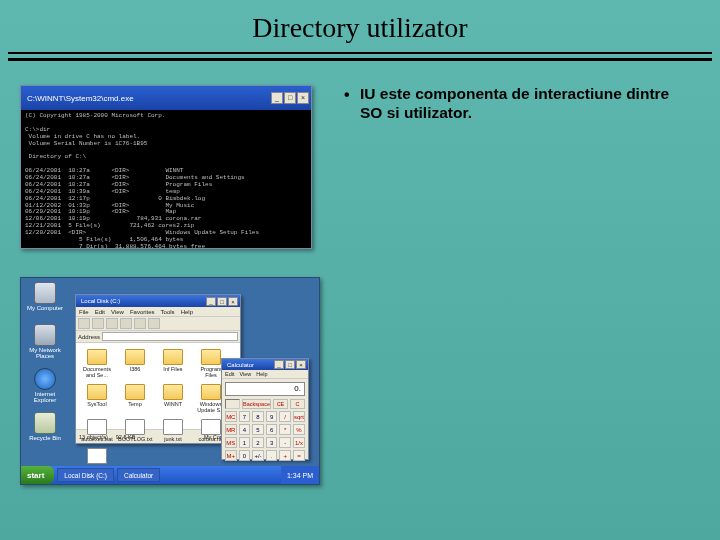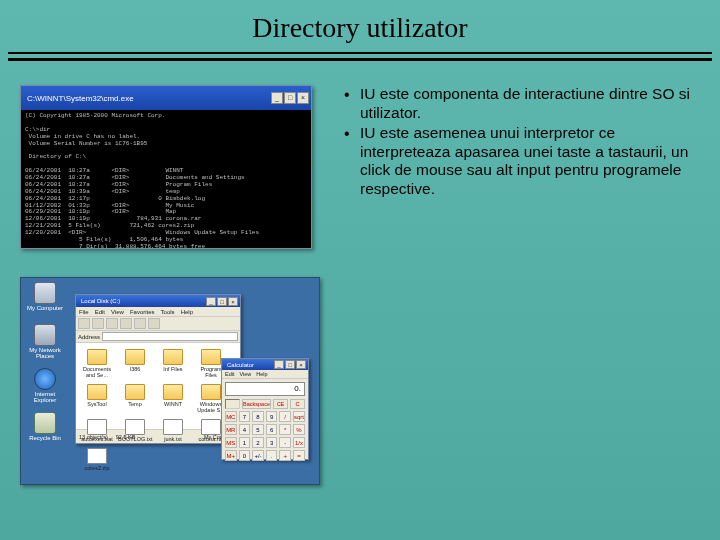--- a/index.html
+++ b/index.html
@@ -36,20 +36,21 @@
   }
   .left-col {
     width: 300px;
     display: flex;
     flex-direction: column;
     gap: 28px;
   }
   .right-col {
     flex: 1;
     padding-right: 8px;
+    font-weight: bold;
   }
   .bullets {
     list-style: none;
     font-size: 15.5px;
     line-height: 1.2;
     color: #000;
   }
   .bullets li {
     position: relative;
     padding-left: 20px;
@@ -435,23 +436,28 @@
             <div class="cb op">1/x</div>
             <div class="cb mem">M+</div>
             <div class="cb num">0</div>
             <div class="cb num">+/-</div>
             <div class="cb num">.</div>
             <div class="cb op">+</div>
             <div class="cb op">=</div>
           </div>
       </div>
 
+      <div class="taskbar">
+        <div class="start">start</div>
+        <div class="titem">Local Disk (C:)</div>
+        <div class="titem">Calculator</div>
+        <div class="tray">1:34 PM</div>
+      </div>
     </div>
 
   </div>
 
   <div class="right-col">
     <ul class="bullets">
       <li>IU este componenta de interactiune dintre SO si utilizator.</li>
-      <li>IU este asemenea unui interpretor ce interpreteaza apasarea unei taste a tastaurii, un click de mouse sau alt input pentru programele respective.</li>
     </ul>
   </div>
 </div>
 
 </body></html>

